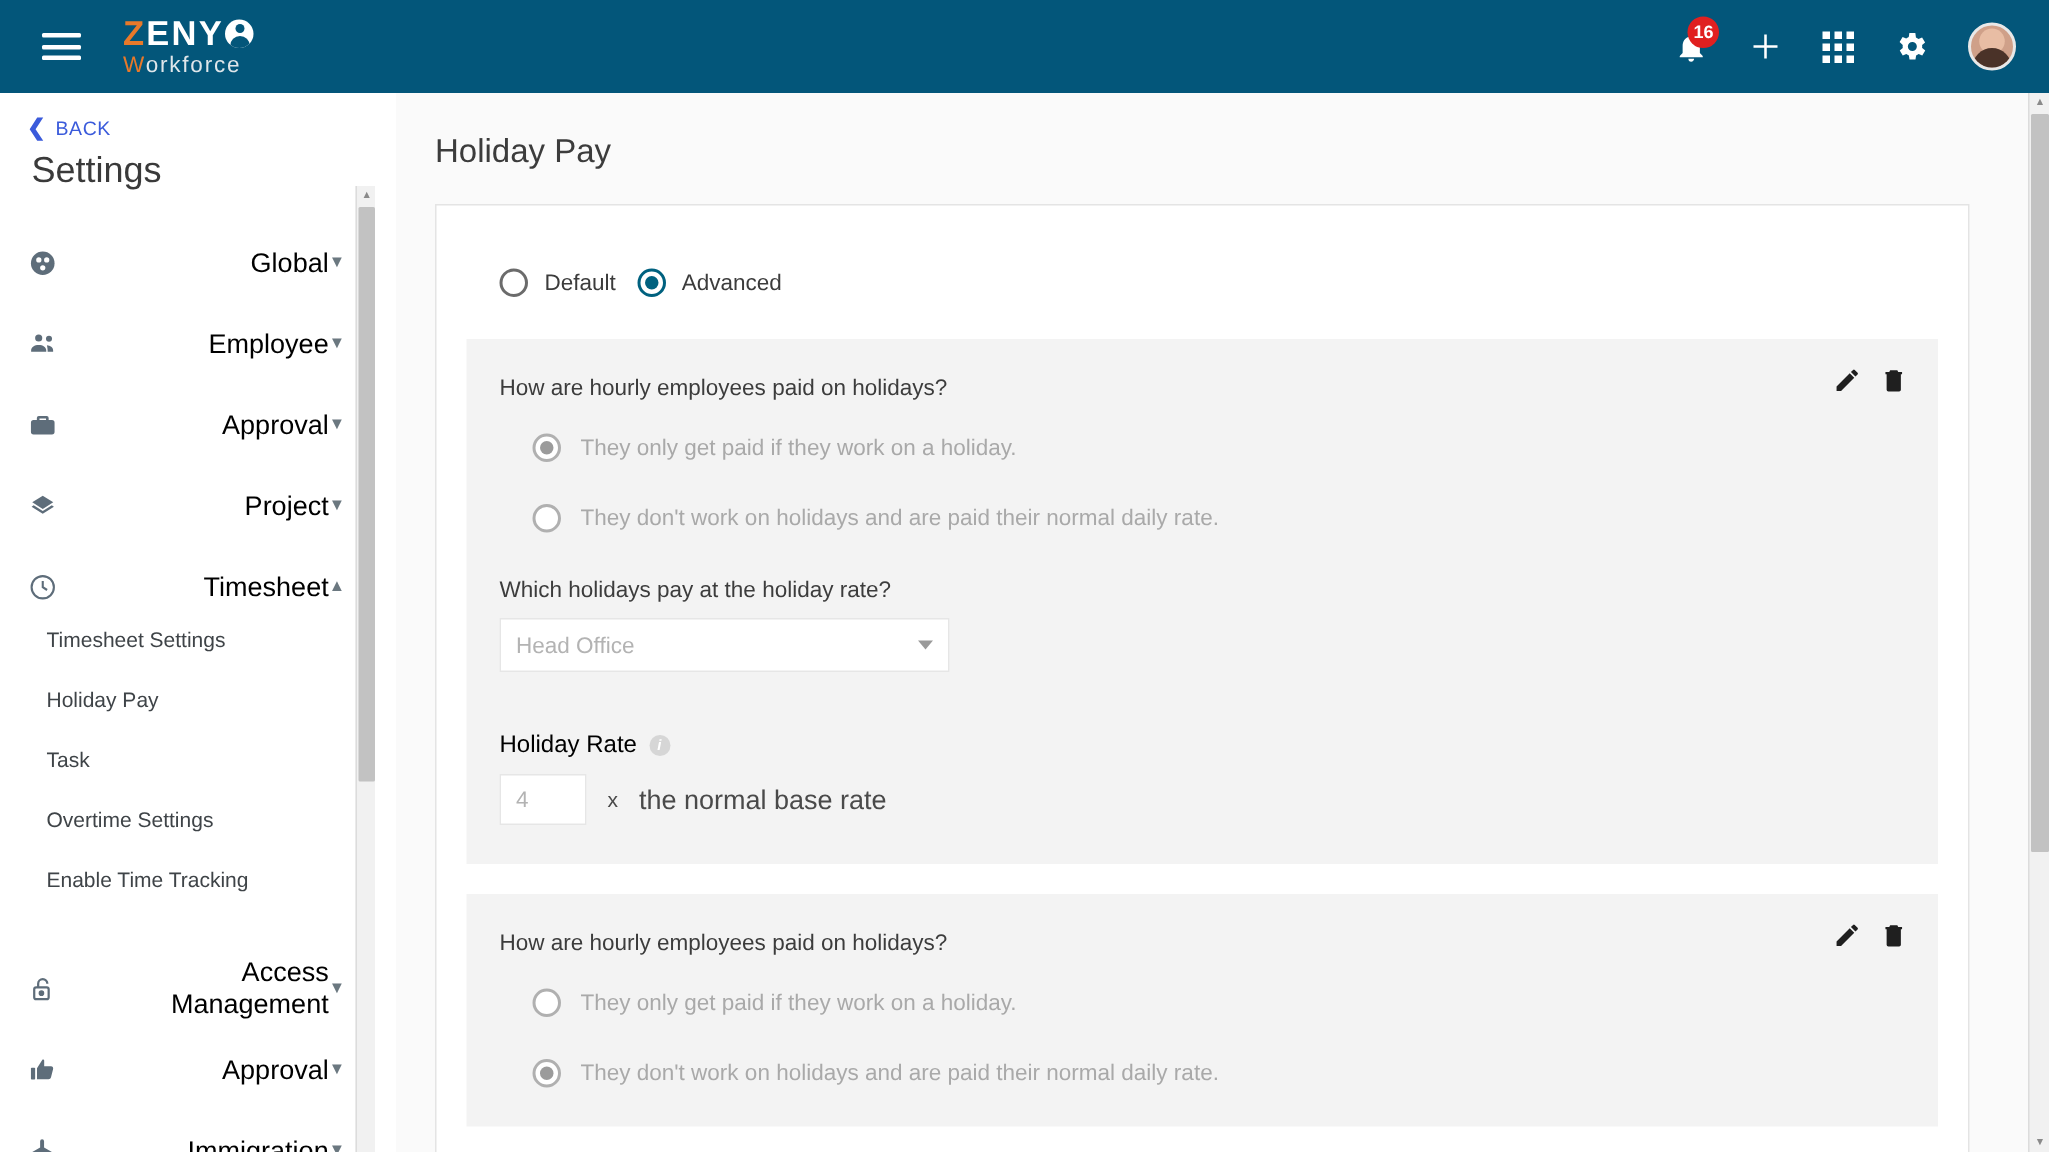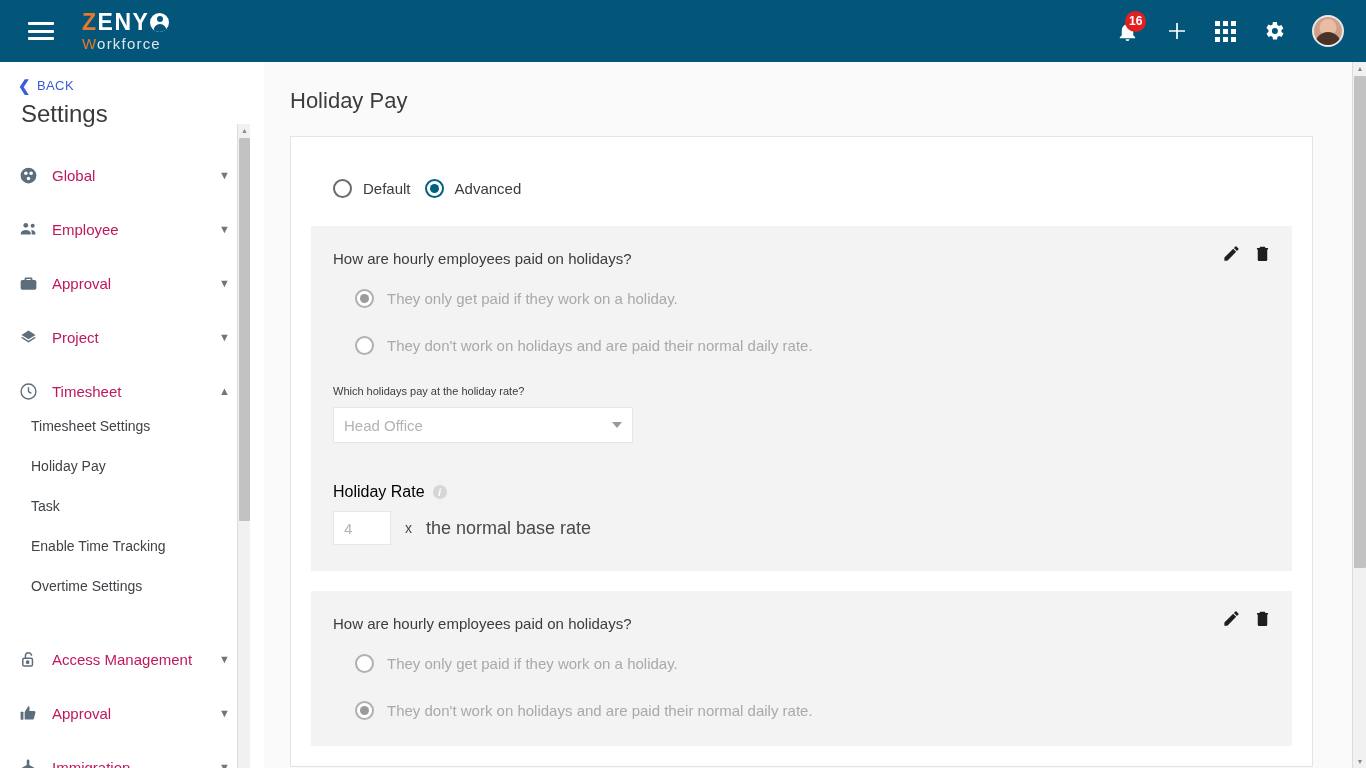--- a/index.html
+++ b/index.html
@@ -96,21 +96,21 @@
   .settings-title {
     margin: 7px 0 0 21px; font-size: 24px; color: #3a3a3a; font-weight: normal;
   }
 
   .nav { margin-top: 20px; }
   .nav-group {
     display: flex; align-items: center;
     height: 54px; padding: 0 20px 0 18px; cursor: pointer;
   }
   .nav-ico { width: 28px; color: #5e6d7a; display: flex; align-items: center; }
-  .nav-label { flex: 1; font-size: 15px; color: #be185d; margin-left: 6px; }
+  .nav-label { flex: 1; font-size: 18px; color: #000000; margin-left: 6px; text-align: right; }
   .chev { color: #6b7880; font-size: 11px; }
   .sub-item {
     height: 40px; display: flex; align-items: flex-start;
     padding-left: 31px; font-size: 14px; color: #3f4448; cursor: pointer;
   }
   .nav-gap { height: 14px; }
 
   
   .sb-track {
     position: absolute; top: 62px; right: 0; width: 13px; height: 706px;
@@ -157,21 +157,21 @@
   }
   .panel-q { font-size: 15px; color: #3c3c3c; margin-bottom: 22px; }
   .panel-actions {
     position: absolute; top: 18px; right: 20px;
     display: flex; gap: 12px; align-items: center;
   }
   .act-ico { cursor: pointer; color: #1f1f1f; display: flex; }
   .opt-row { display: flex; align-items: center; gap: 13px; margin: 0 0 28px 22px; }
   .opt-row:last-of-type { margin-bottom: 0; }
 
-  .field-label { font-size: 11px; color: #3c3c3c; margin-bottom: 10px; }
+  .field-label { font-size: 15px; color: #3c3c3c; margin-bottom: 10px; }
   .select {
     width: 300px; height: 36px; background: #fff; border: 1px solid #e6e6e6;
     display: flex; align-items: center; padding: 0 10px;
     font-size: 15px; color: #b3b3b3; cursor: pointer;
   }
   .select .caret {
     margin-left: auto; width: 0; height: 0;
     border-left: 5px solid transparent; border-right: 5px solid transparent;
     border-top: 6px solid #9a9a9a;
   }
@@ -325,24 +325,24 @@
     <div class="sub-item">
       <span>Timesheet Settings</span>
     </div>
     <div class="sub-item">
       <span>Holiday Pay</span>
     </div>
     <div class="sub-item">
       <span>Task</span>
     </div>
     <div class="sub-item">
+      <span>Overtime Settings</span>
+    </div>
+    <div class="sub-item">
       <span>Enable Time Tracking</span>
-    </div>
-    <div class="sub-item">
-      <span>Overtime Settings</span>
     </div>
 
     <div class="nav-gap"></div>
 
     <div class="nav-group">
       <span class="nav-ico">
         <svg width="21" height="21" viewBox="0 0 24 24" fill="none" stroke="#5e6d7a" stroke-width="1.7">
             <rect x="5.5" y="10.5" width="11" height="9" rx="1.5"></rect>
             <path d="M8.5 10.5V7.8a3.5 3.5 0 0 1 7 0"></path>
             <circle cx="11" cy="15" r="1.3" fill="#5e6d7a"></circle>

